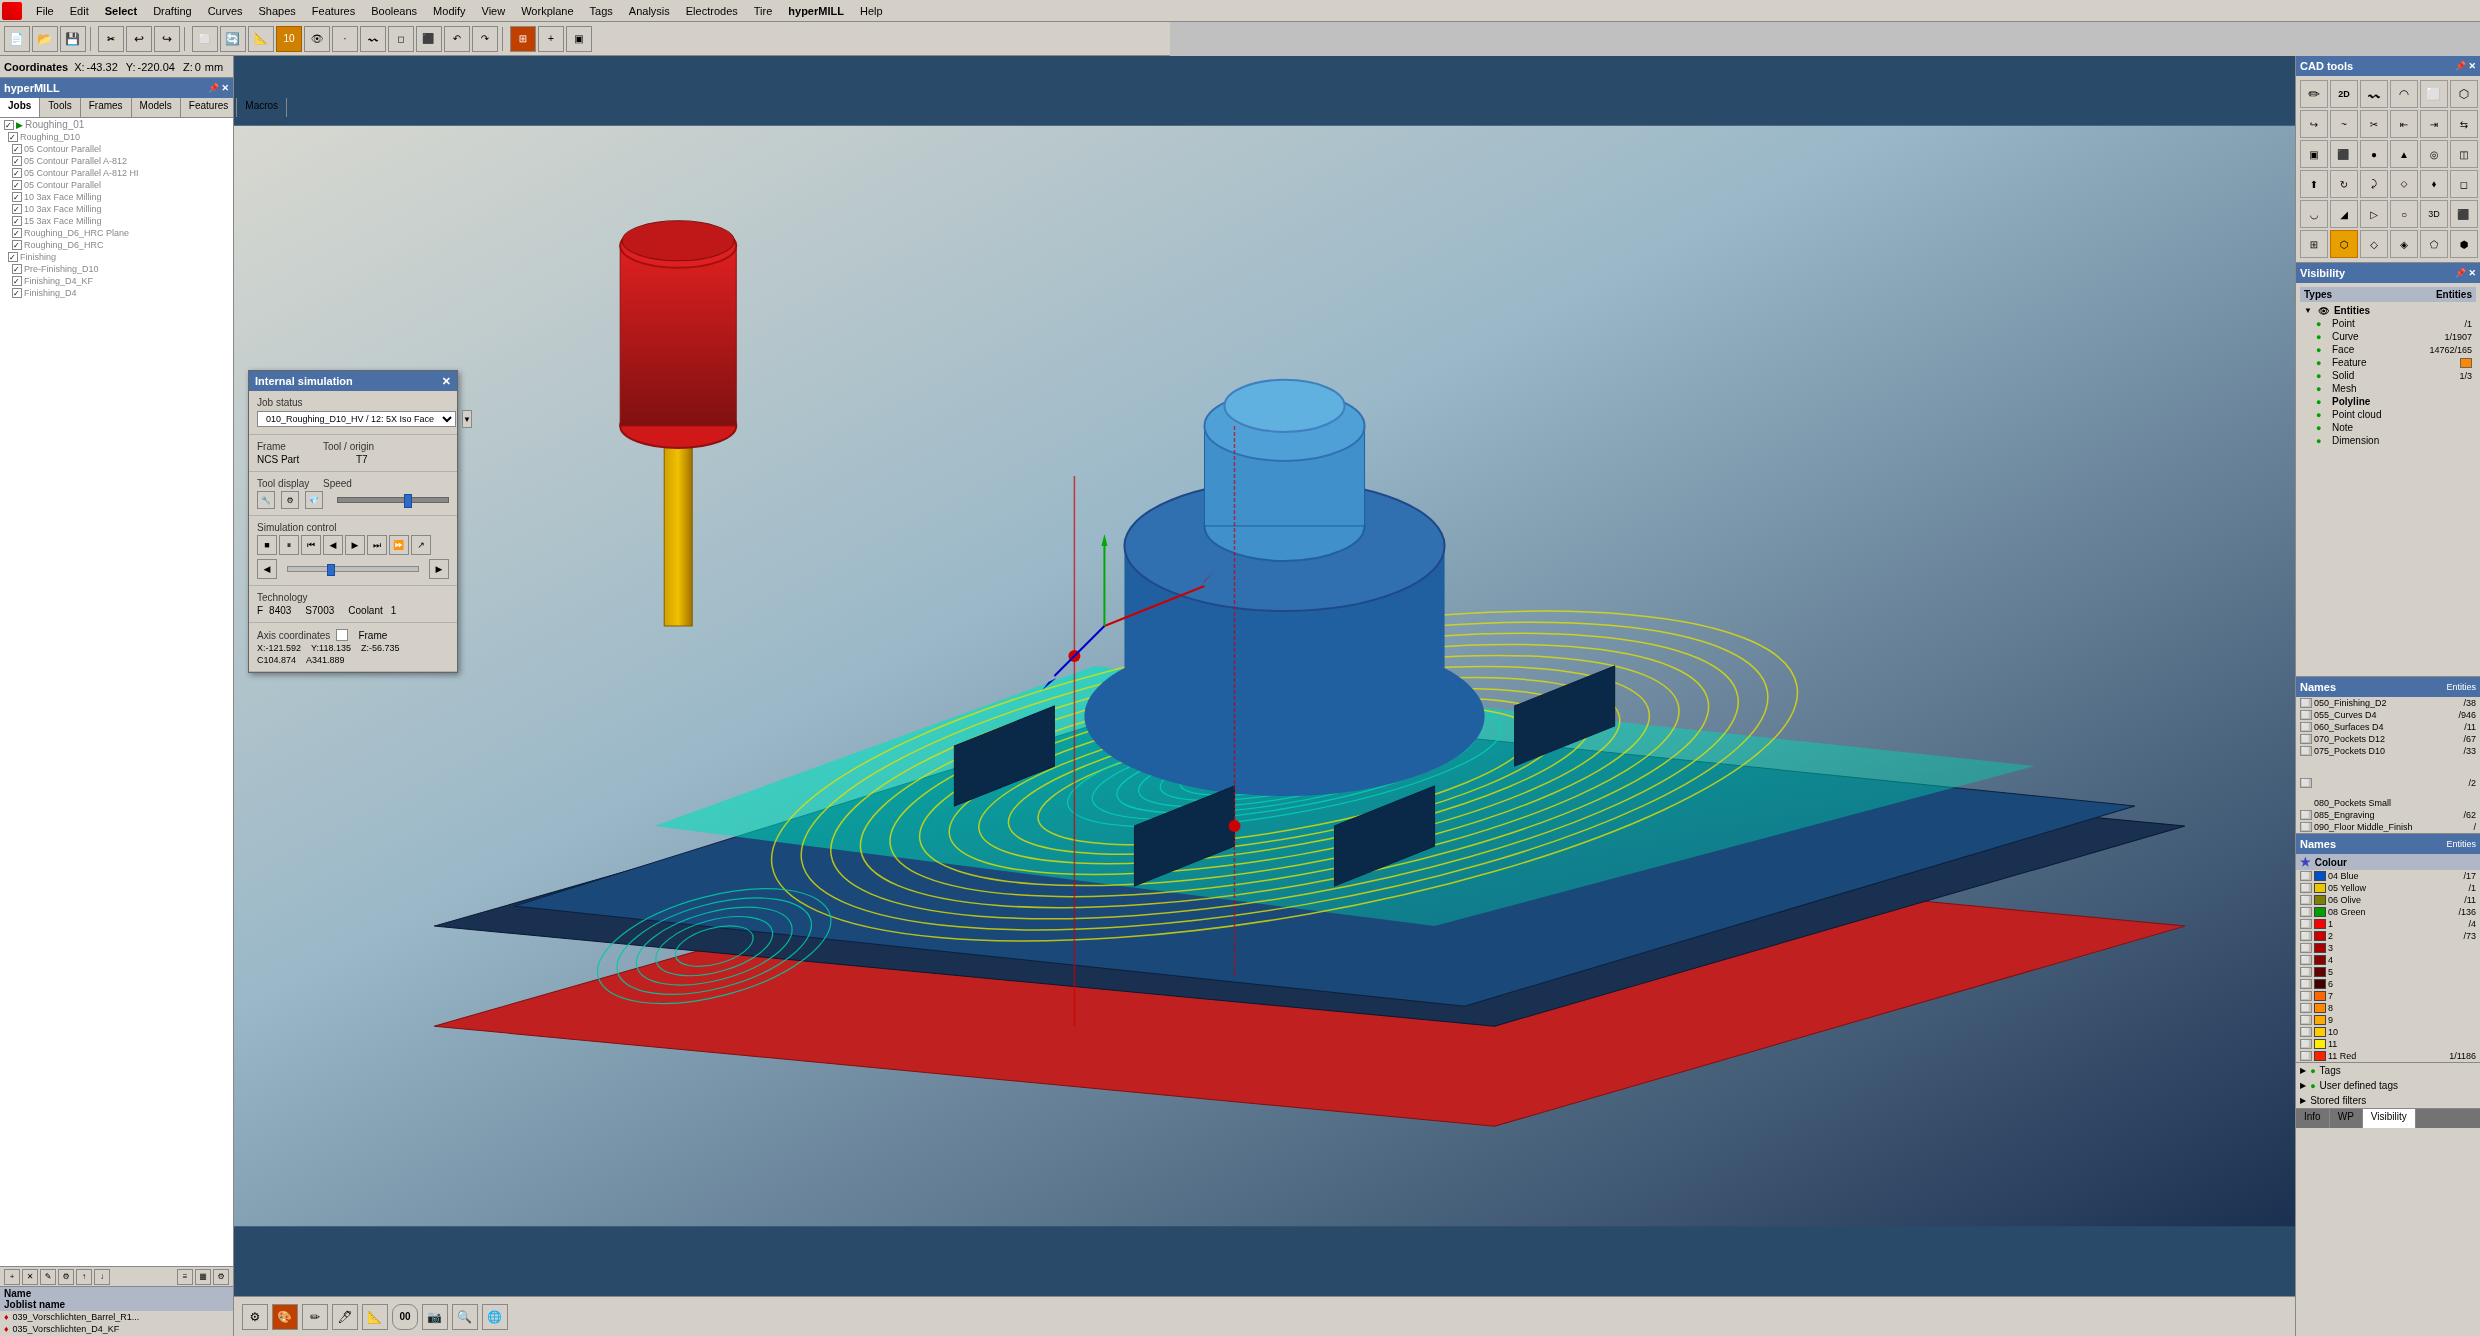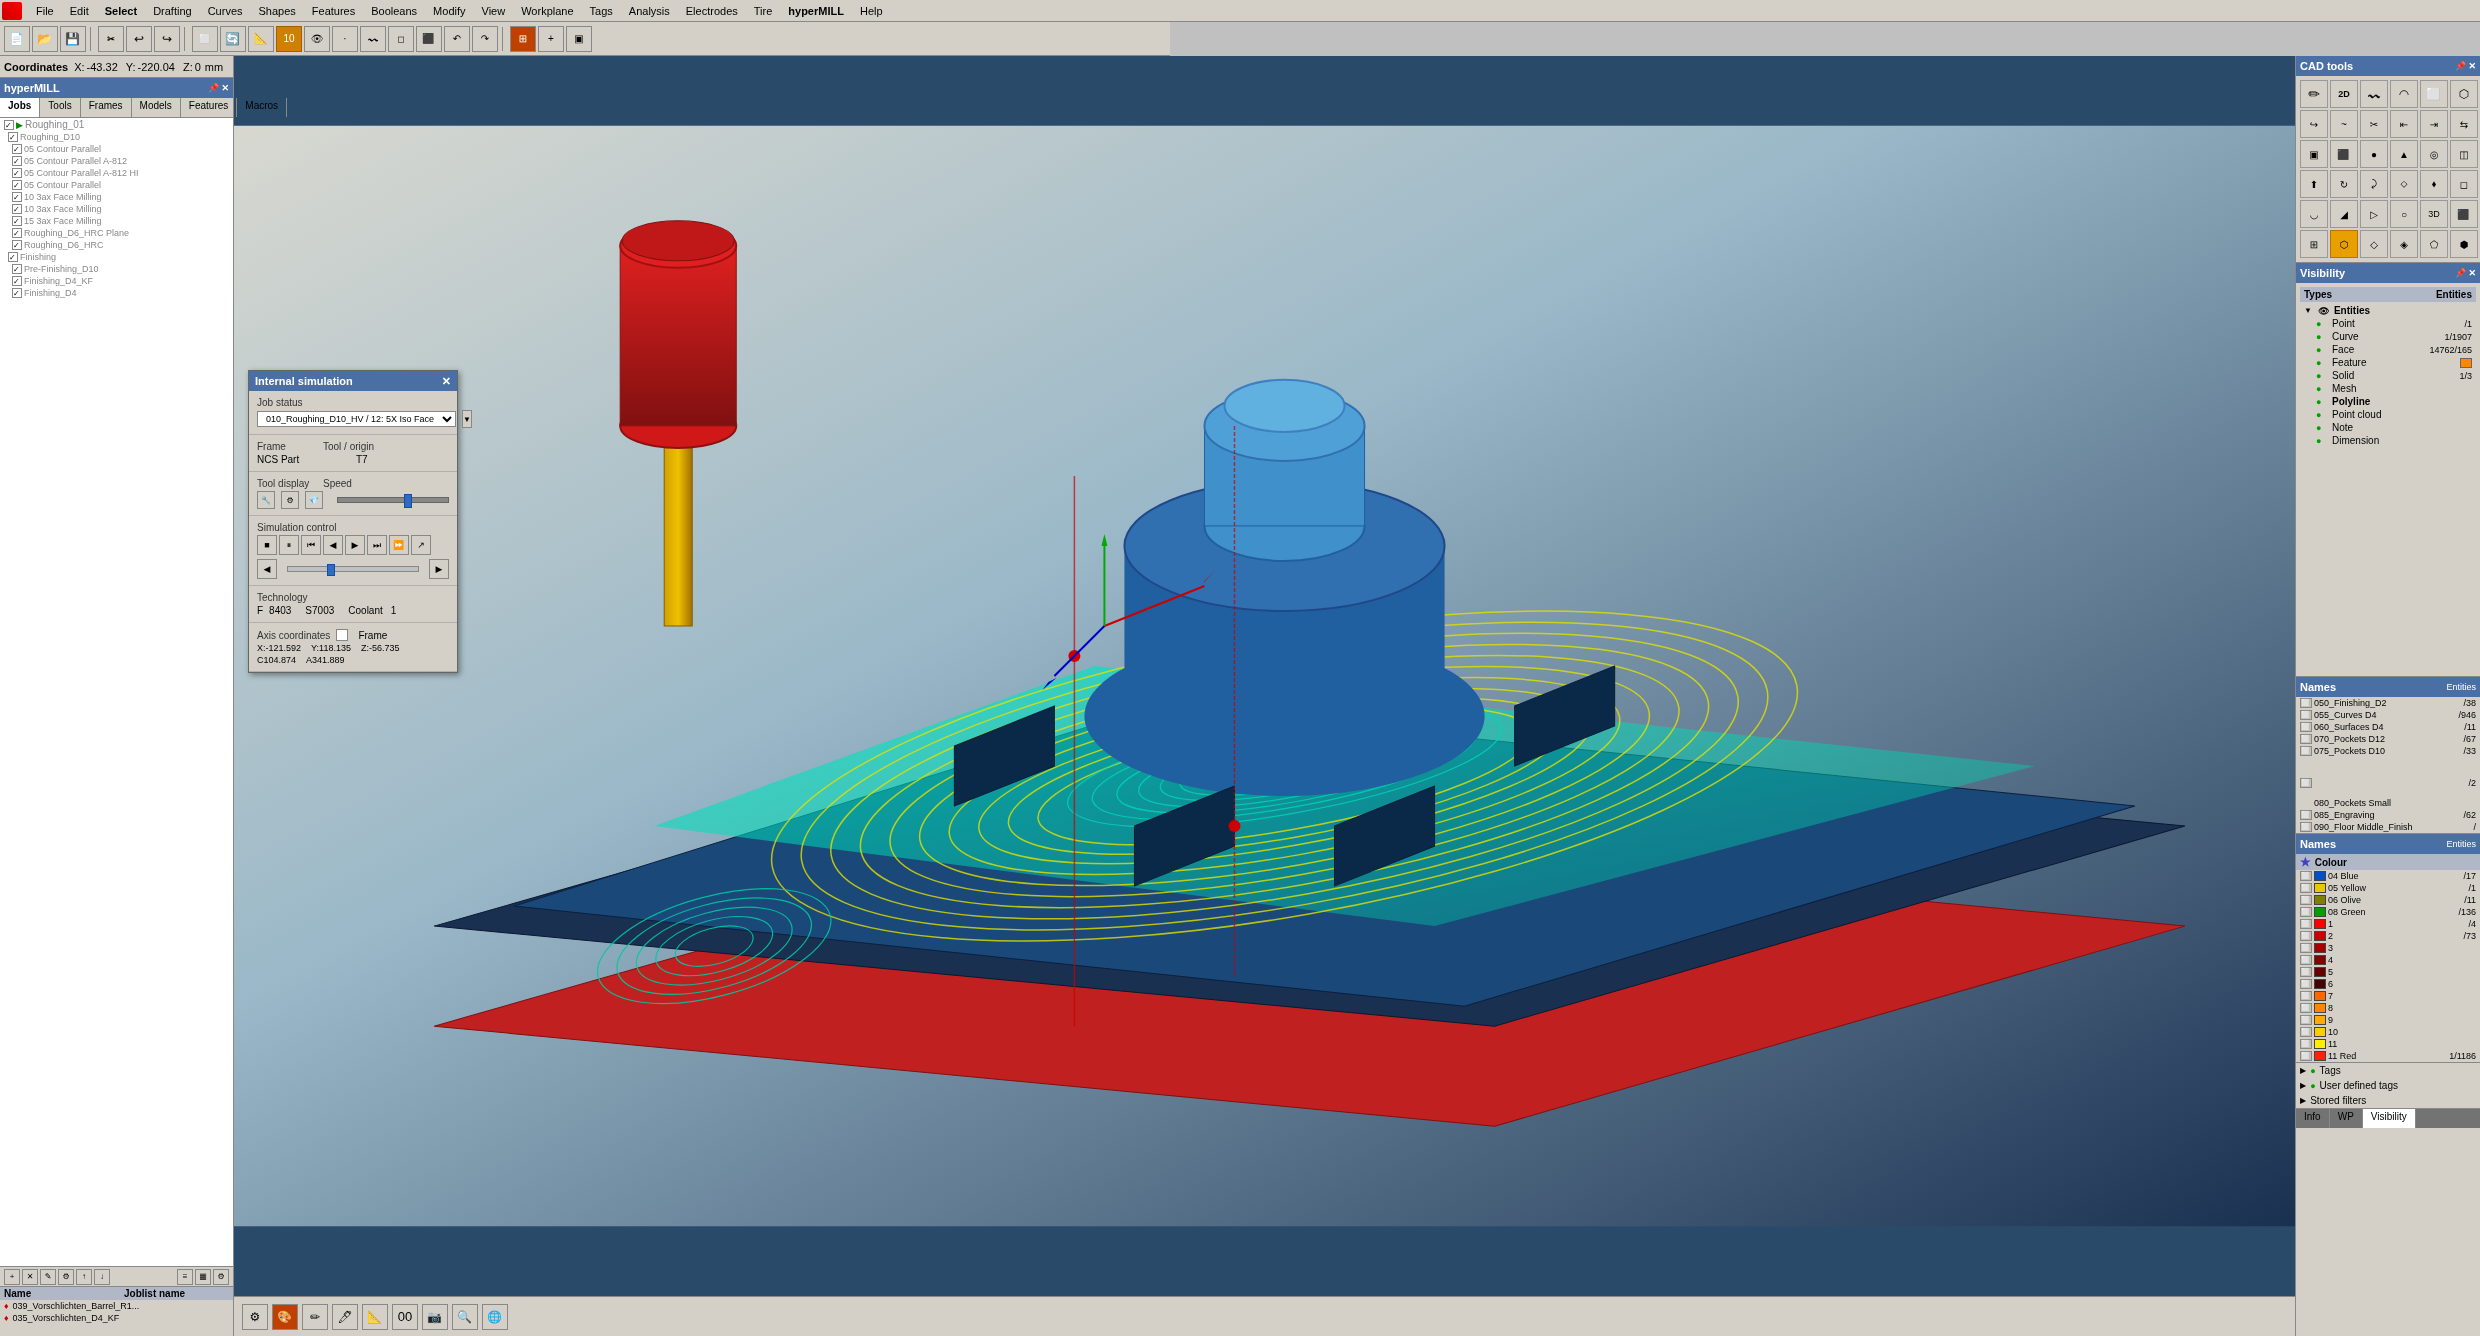--- a/index.html
+++ b/index.html
@@ -54,21 +54,21 @@
     .vis-header { display: flex; justify-content: space-between; font-size: 10px; font-weight: bold; padding: 2px 4px; background: #b0b8c8; margin-bottom: 2px; }
     .vis-item { display: flex; align-items: center; padding: 1px 4px; font-size: 10px; gap: 4px; }
     .eye-icon { font-size: 9px; width: 12px; }
     .names-item { display: flex; align-items: center; padding: 1px 4px; font-size: 10px; gap: 2px; }
     .names-icon { width: 12px; height: 10px; border: 1px solid #888; flex-shrink: 0; font-size: 7px; display: flex; align-items: center; justify-content: center; }
 
     
     #joblist-area { position: absolute; bottom: 0; left: 0; width: 234px; height: 70px; background: #d4d0c8; border-top: 1px solid #888; border-right: 1px solid #888; z-index: 50; }
     #joblist-toolbar { display: flex; align-items: center; padding: 2px 4px; gap: 2px; border-bottom: 1px solid #888; height: 20px; }
     .joblist-btn { width: 16px; height: 16px; background: #d4d0c8; border: 1px solid #888; cursor: pointer; display: flex; align-items: center; justify-content: center; font-size: 8px; }
-    #joblist-header { display: flex; font-size: 10px; font-weight: bold; padding: 1px 4px; background: #b0b8c8; }
+    #joblist-header { display: flex; font-size: 10px; font-weight: bold; padding: 1px 4px; background: #b0b8c8; flex-direction: column; }
     .joblist-col1 { width: 120px; }
     .joblist-col2 { flex: 1; }
     .job-item { display: flex; align-items: center; font-size: 9px; padding: 1px 4px; cursor: pointer; }
     .job-icon { margin-right: 4px; color: #c00; }
 
     
     .sim-checkbox { width: 12px; height: 12px; border: 1px solid #888; background: white; display: inline-block; cursor: pointer; }
 
     
     ::-webkit-scrollbar { width: 12px; height: 12px; }
@@ -509,21 +509,21 @@
     </div>
   </div>
 </div>
 
 <div id="bottom-bar">
   <div class="toolbar-btn">⚙</div>
   <div class="toolbar-btn" style="background:#c04000;color:white;">🎨</div>
   <div class="toolbar-btn">✏</div>
   <div class="toolbar-btn">🖊</div>
   <div class="toolbar-btn">📐</div>
-  <div class="toolbar-btn" style="font-size:13px;font-weight:normal;">00</div>
+  <div class="toolbar-btn" style="font-size:10px;font-weight:bold;border-radius:9px;">00</div>
   <div class="toolbar-btn">📷</div>
   <div class="toolbar-btn">🔍</div>
   <div class="toolbar-btn">🌐</div>
 </div>
 
 <div id="joblist-area">
   <div id="joblist-toolbar">
     <div class="joblist-btn">+</div>
     <div class="joblist-btn">✕</div>
     <div class="joblist-btn">✎</div>

